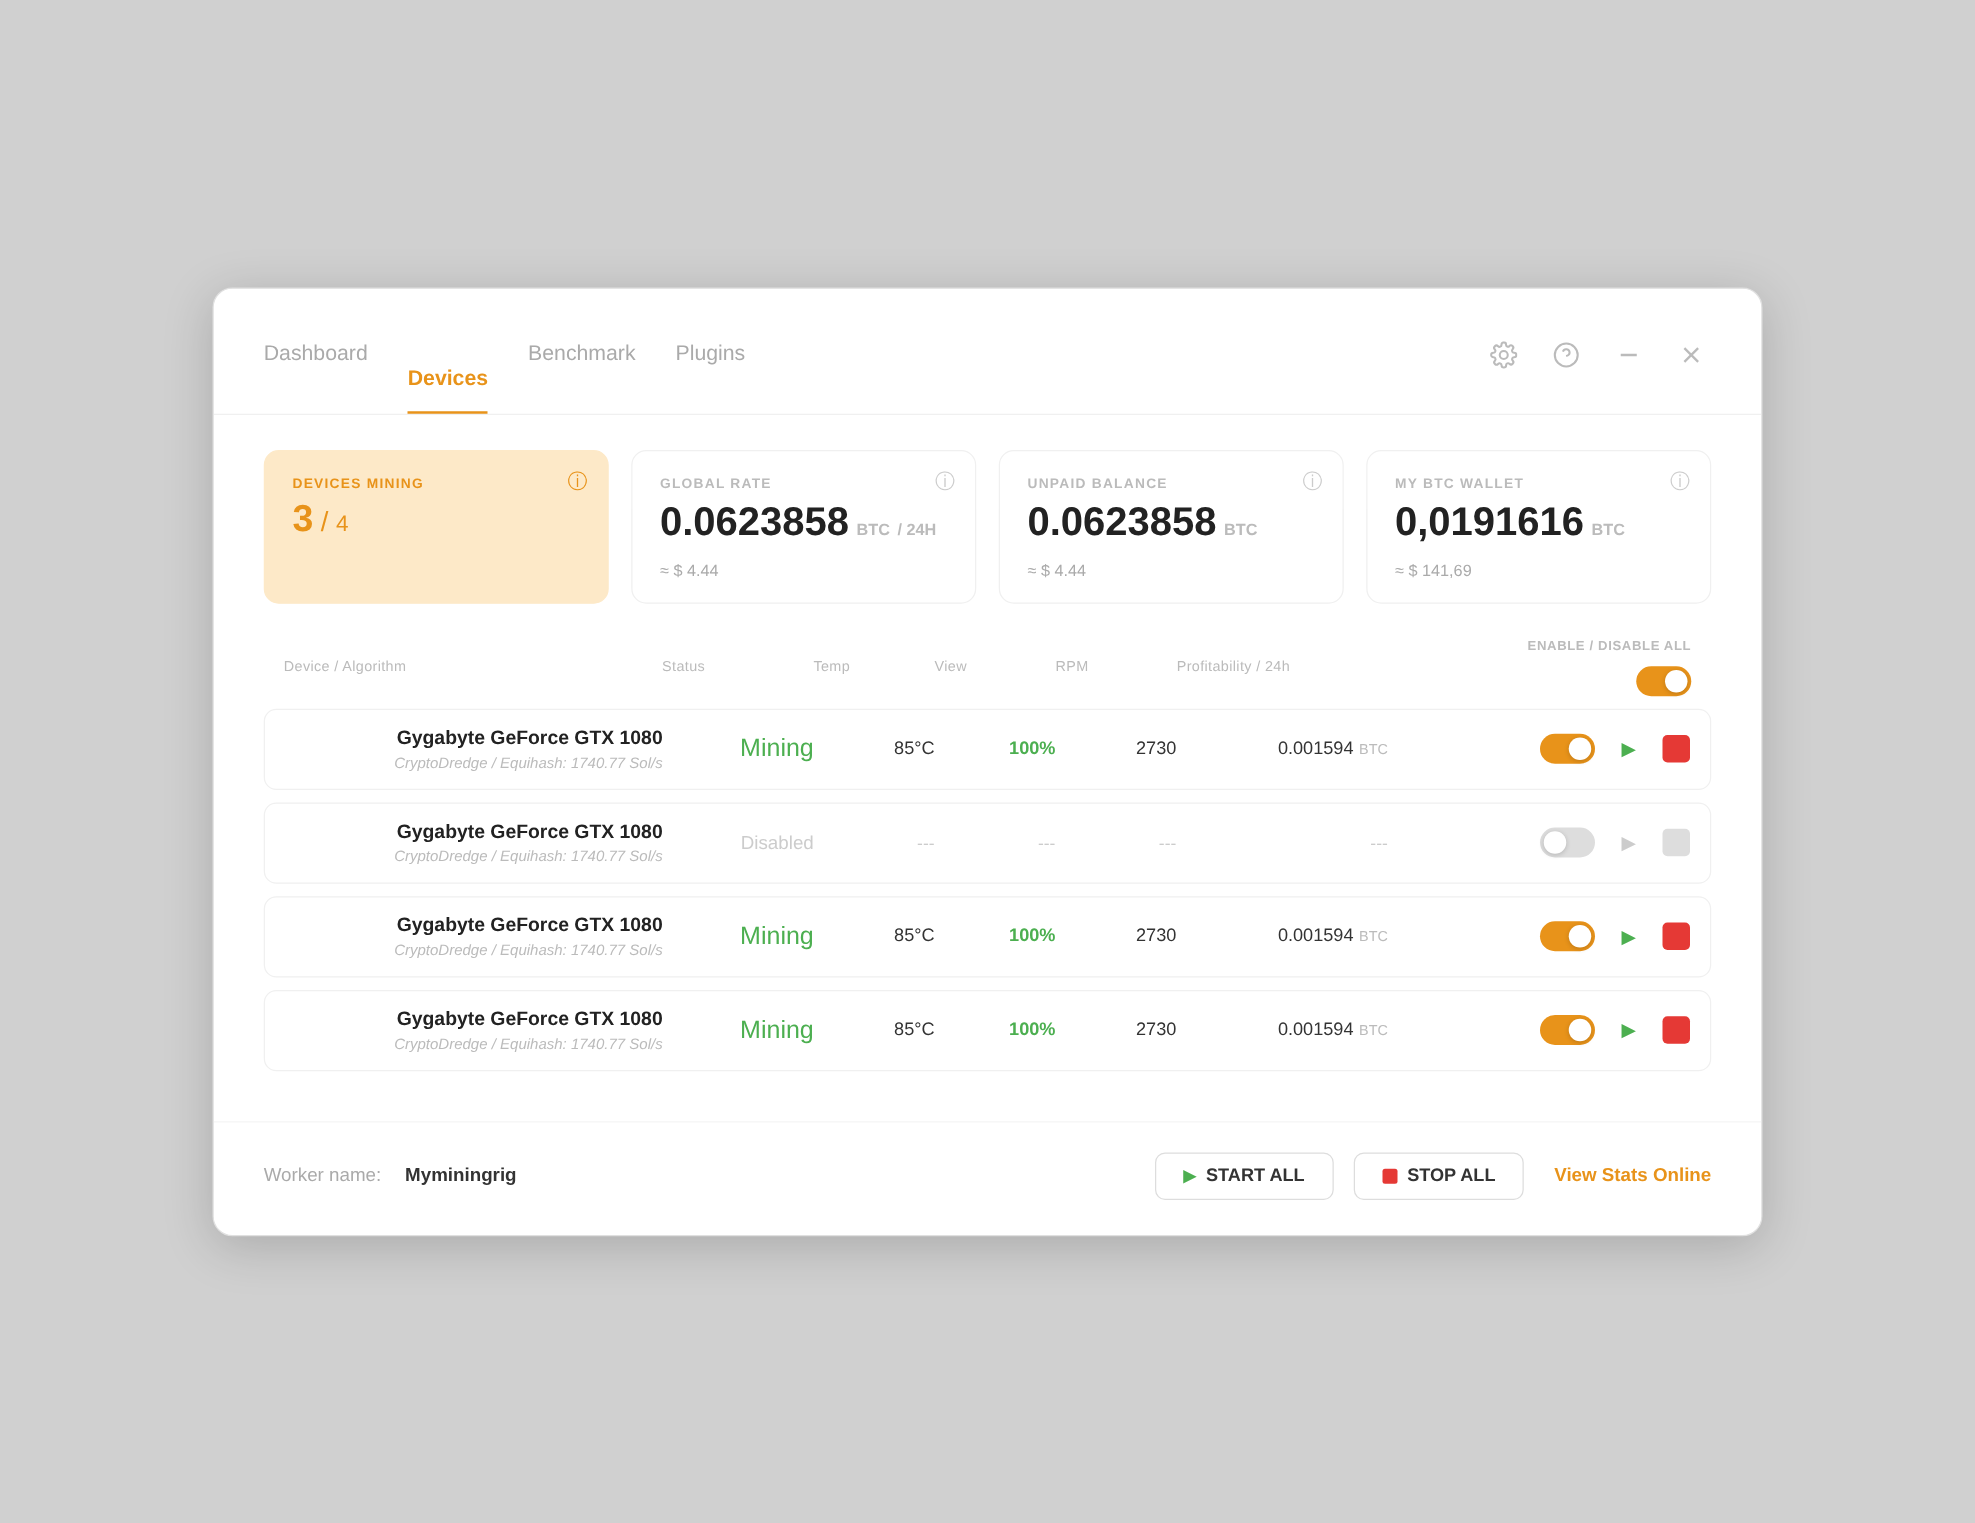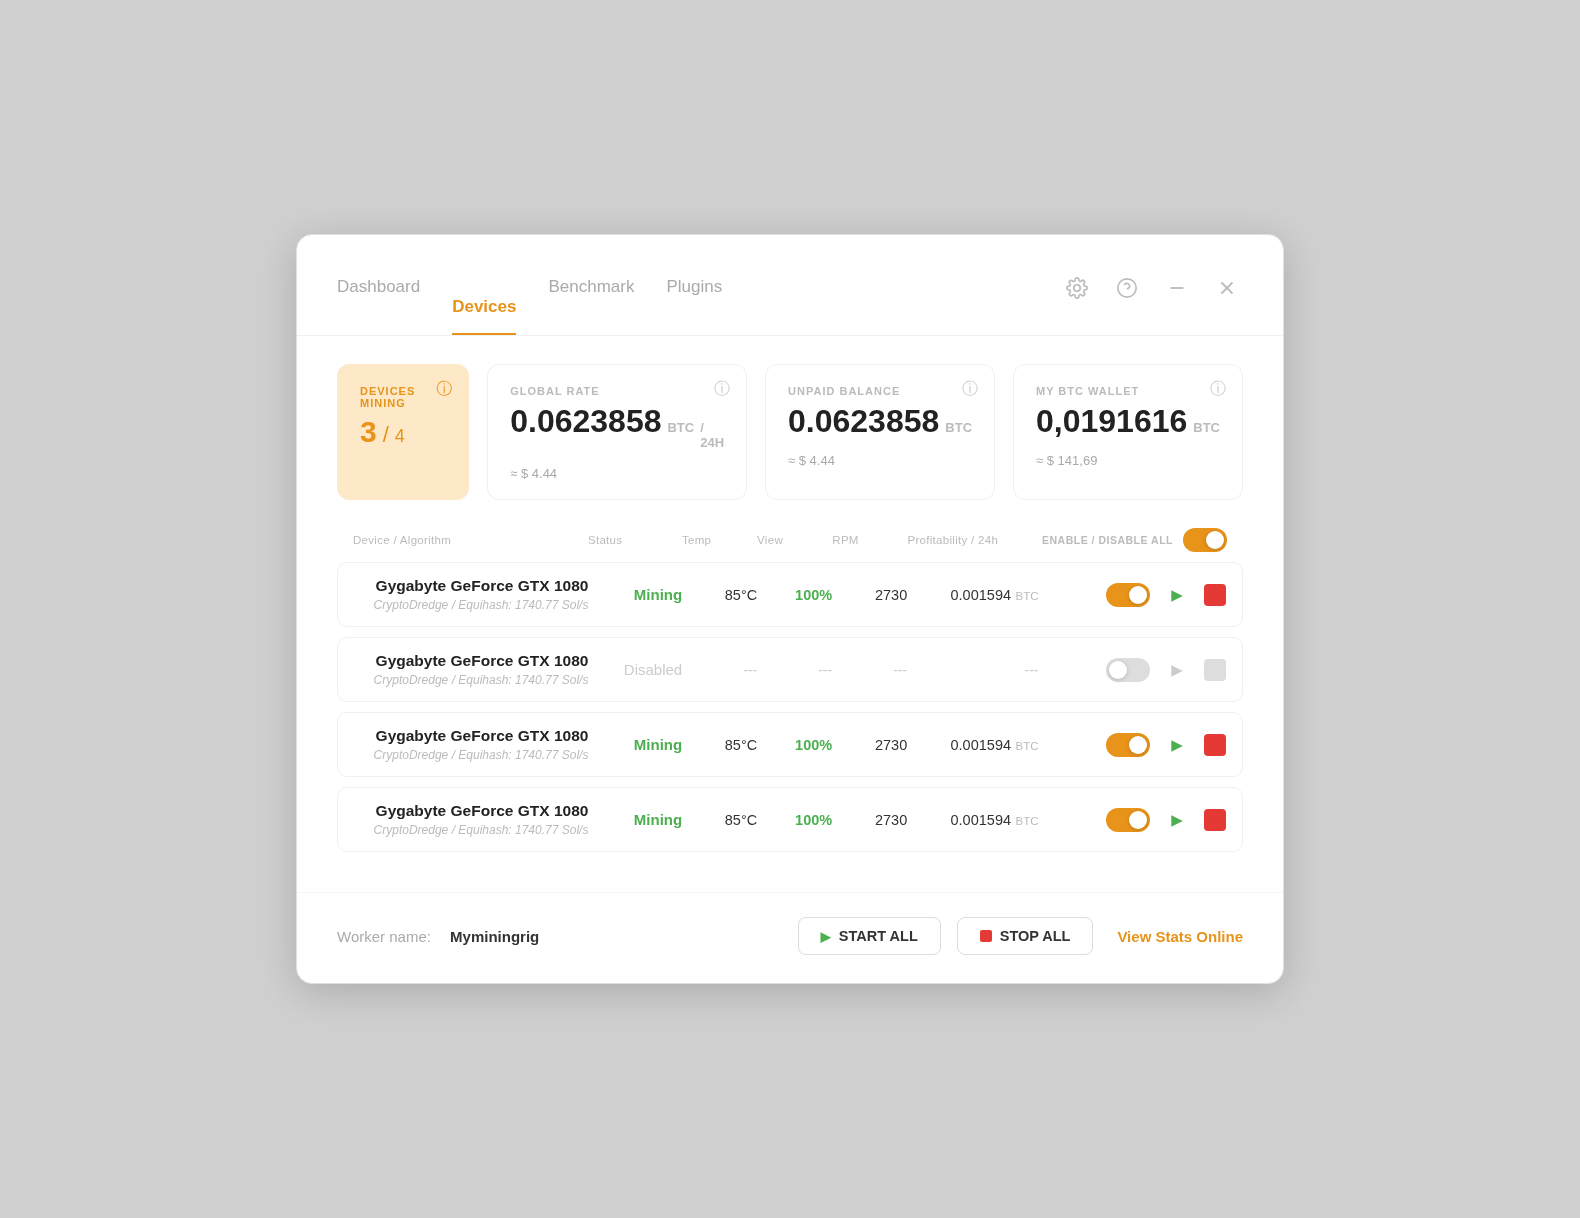--- a/index.html
+++ b/index.html
@@ -5,21 +5,21 @@
     * { box-sizing: border-box; margin: 0; padding: 0; }
     body {
       background: #d0d0d0;
       display: flex;
       justify-content: center;
       align-items: center;
       min-height: 100vh;
       font-family: -apple-system, BlinkMacSystemFont, 'Segoe UI', Arial, sans-serif;
     }
     .app-window {
-      width: 988px;
+      width: 1240px;
       background: #fff;
       border-radius: 16px;
       box-shadow: 0 8px 40px rgba(0,0,0,0.18);
       overflow: hidden;
       border: 1.5px solid #e0e0e0;
     }
     
     .nav-bar {
       display: flex;
       align-items: center;
@@ -157,23 +157,24 @@
       grid-template-columns: 2.5fr 1fr 0.8fr 0.8fr 0.8fr 1.4fr 2fr;
       align-items: center;
       padding: 0 16px 10px 16px;
       font-size: 11.5px;
       color: #bbb;
       font-weight: 500;
       letter-spacing: 0.3px;
     }
     .enable-disable-col {
       display: flex;
-      align-items: center;
+      align-items: flex-end;
       gap: 10px;
       justify-content: flex-end;
+      flex-direction: column;
     }
     .enable-label {
       font-size: 10.5px;
       color: #bbb;
       letter-spacing: 0.5px;
       text-transform: uppercase;
       font-weight: 600;
     }
     
     .toggle-wrap {
@@ -220,22 +221,22 @@
       font-weight: 600;
       color: #222;
       margin-bottom: 3px;
     }
     .device-algo {
       font-size: 12px;
       color: #bbb;
       font-style: italic;
     }
     .status-mining {
-      font-size: 15px;
-      font-weight: 700;
+      font-size: 20px;
+      font-weight: 400;
       color: #4caf50;
     }
     .status-disabled {
       font-size: 15px;
       color: #ccc;
     }
     .temp-val {
       font-size: 14.5px;
       color: #333;
     }

